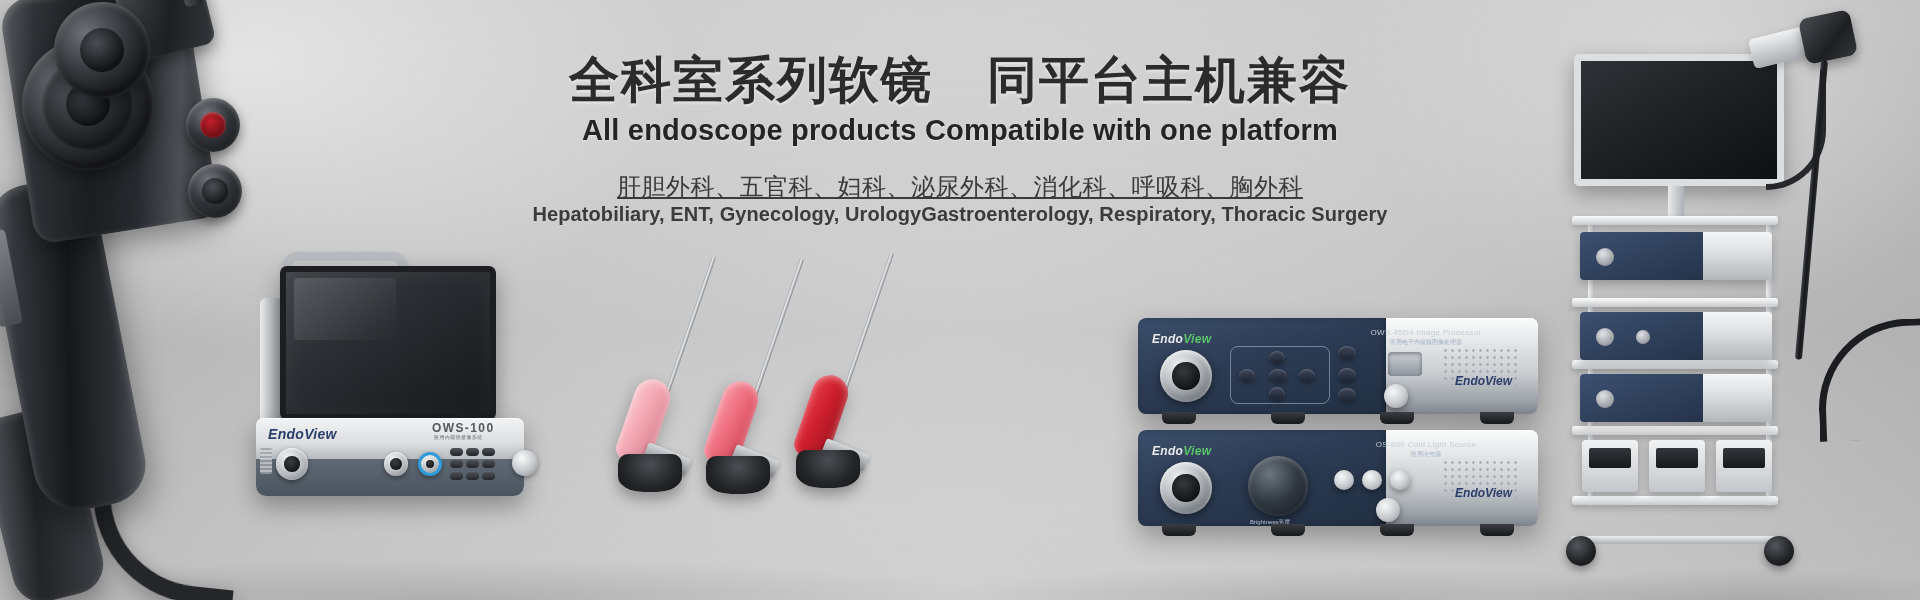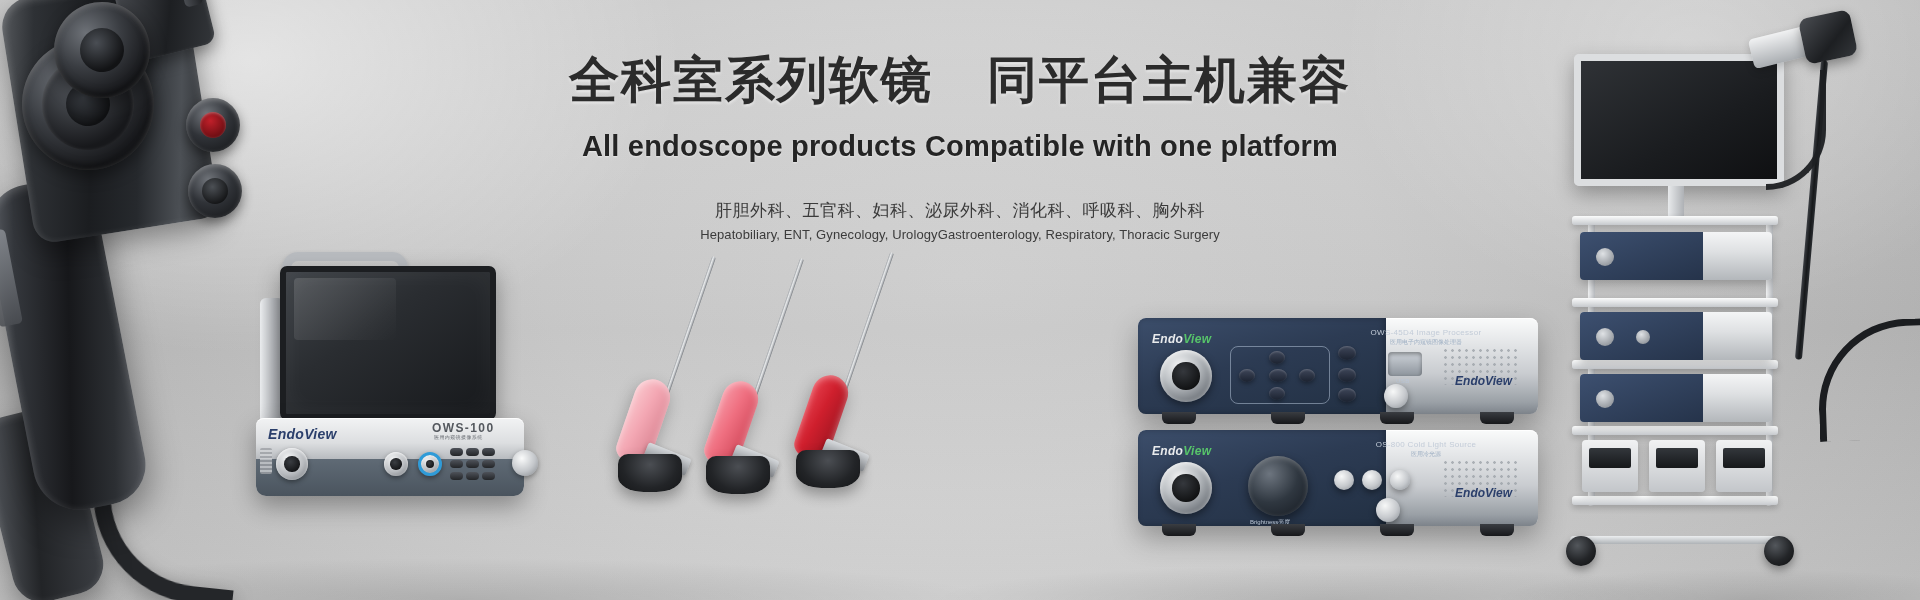--- a/index.html
+++ b/index.html
@@ -33,34 +33,33 @@
     text-align:center; z-index:40;
   }
   .title-cn{
     font-size:50px; font-weight:700; color:#2b2b2b;
     letter-spacing:2px; line-height:1.12;
     text-shadow:0 2px 3px rgba(255,255,255,.55), 0 1px 0 rgba(0,0,0,.10);
     white-space:nowrap;
   }
   .title-cn .gap{ display:inline-block; width:22px; }
   .title-en{
-    margin-top:22px;
+    margin-top:6px;
     font-size:29px; font-weight:700; color:#242424;
     letter-spacing:.2px; white-space:nowrap;
     text-shadow:0 1px 2px rgba(255,255,255,.5);
     text-align:center;
   }
   .sub-cn{
-    margin-top:36px;
-    font-size:17px; font-weight:400; color:#3b3b3b;
-    letter-spacing:.5px; white-space:nowrap;
+    margin-top:24px;
+    font-size:24px; font-weight:400; color:#3b3b3b;
+    letter-spacing:.5px; white-space:nowrap;text-decoration:underline;
   }
   .sub-en{
-    margin-top:5px;
-    font-size:13px; font-weight:400; color:#3b3b3b;
+    font-size:20px; font-weight:700; color:#3b3b3b;
     letter-spacing:.1px; white-space:nowrap;
   }
 
   
   .prod{ position:absolute; z-index:20; }
 
   
   #endoscope{ left:-30px; top:-20px; width:330px; height:620px; z-index:30; }
   .sc-body{
     position:absolute; left:46px; top:6px; width:186px; height:246px;

